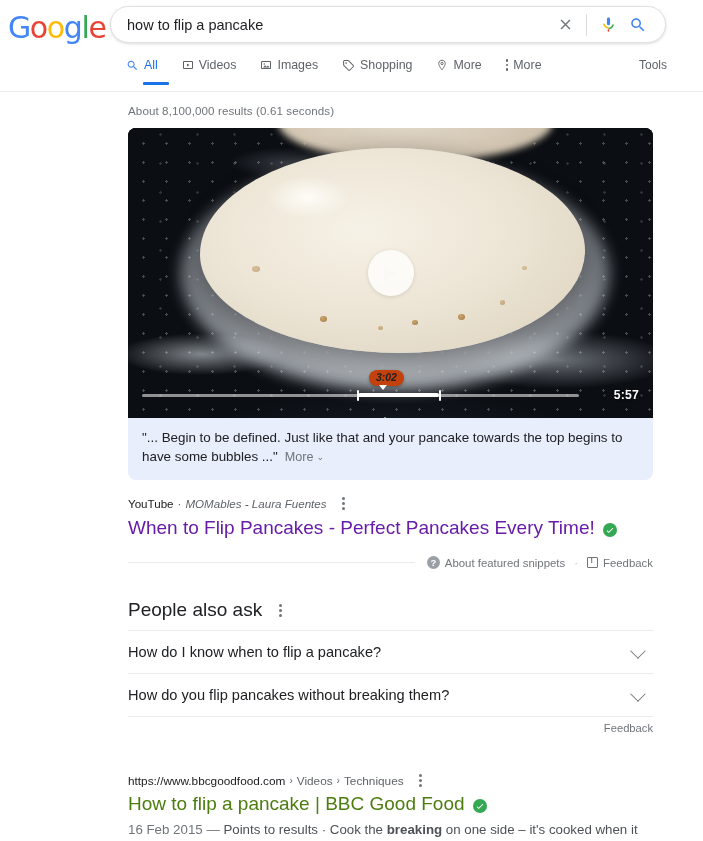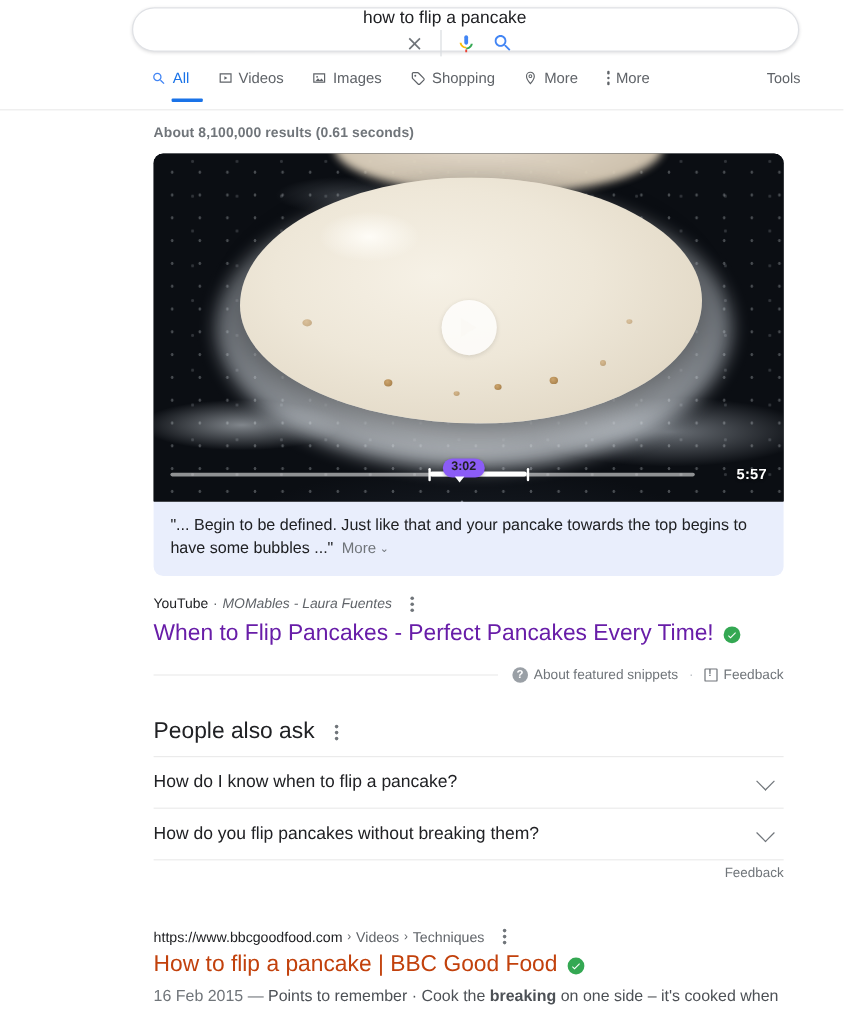--- a/index.html
+++ b/index.html
@@ -43,21 +43,20 @@
     left: 110px;
     top: 6px;
     width: 556px;
     height: 37px;
     border: 1px solid #dfe1e5;
     border-radius: 24px;
     box-shadow: 0 1px 3px rgba(32,33,36,0.16);
     background: #fff;
     display: flex;
     align-items: center;
-    flex-direction: column;
   }
   .search-input {
     flex: 1;
     border: none;
     outline: none;
     font-size: 14.5px;
     font-family: "Liberation Sans", sans-serif;
     color: #202124;
     padding: 0 0 0 16px;
     background: transparent;
@@ -110,21 +109,20 @@
     cursor: pointer;
   }
 
   
   .main { position: relative; padding-left: 128px; }
   .stats {
     font-size: 11.6px;
     color: #70757a;
     padding-top: 12px;
     letter-spacing: 0.1px;
-    font-weight: bold;
   }
 
   
   .video-card {
     width: 525px;
     margin-top: 11px;
     position: relative;
   }
   .video-frame {
     width: 525px;
@@ -243,29 +241,30 @@
     font-size: 12.2px;
     font-weight: 700;
     margin-left: 12px;
     letter-spacing: 0.2px;
     text-shadow: 0 1px 2px rgba(0,0,0,0.55);
     padding-left: 23px;
   }
   .time-bubble {
     position: absolute;
     left: 241px;
-    bottom: 20px;
-    background: #8b5cf6;
+    bottom: 32px;
+    background: #c2410c;
     color: #202124;
     font-size: 10.4px;
     font-weight: 700;
     padding: 2px 7px 3px;
     border-radius: 9px;
     box-shadow: 0 1px 3px rgba(0,0,0,0.3);
     z-index: 4;
+    font-style: italic;
   }
   .time-bubble::after {
     content: "";
     position: absolute;
     left: 10px; bottom: -4px;
     border-left: 4px solid transparent;
     border-right: 4px solid transparent;
     border-top: 5px solid #ffffff;
   }
   .snippet-pointer {
@@ -324,21 +323,21 @@
     background: #70757a; display: block;
   }
   .result-title {
     font-size: 19px;
     line-height: 25px;
     color: #681da8;
     cursor: pointer;
     display: inline;
     text-align: right;
   }
-  .result-title.blue { color: #c2410c; }
+  .result-title.blue { color: #4d7c0f; }
   .verified {
     display: inline-flex;
     align-items: center; justify-content: center;
     width: 14px; height: 14px;
     border-radius: 50%;
     background: #34a853;
     margin-left: 4px;
     transform: translateY(1px);
   }
   .verified svg { display: block; }
@@ -434,20 +433,23 @@
     margin-top: 4px;
   }
   .desc b { font-weight: 700; color: #4d5156; }
   .date-prefix { color: #70757a; }
 </style>
 </head>
 <body>
 
 <div class="header">
 
+  <div class="logo">
+    <span class="l1">G</span><span class="l2">o</span><span class="l3">o</span><span class="l4">g</span><span class="l5">l</span><span class="l6">e</span>
+  </div>
 
   <div class="searchbar">
     <input class="search-input" type="text" value="how to flip a pancake" style="">
     <div class="sb-icons">
       <button class="icon-btn" title="Clear">
         <svg width="17" height="17" viewBox="0 0 24 24">
             <path fill="#70757a" d="M19 6.41L17.59 5 12 10.59 6.41 5 5 6.41 10.59 12 5 17.59 6.41 19 12 13.41 17.59 19 19 17.59 13.41 12z"></path>
           </svg>
       </button>
       <div class="sb-divider"></div>
@@ -631,17 +633,17 @@
       <span class="result-title blue">How to flip a pancake | BBC Good Food</span>
       <span class="verified">
         <svg width="10" height="10" viewBox="0 0 24 24">
             <path fill="#ffffff" d="M9 16.2l-3.5-3.5L4 14.2 9 19.2 20 8.2l-1.5-1.5z"></path>
           </svg>
       </span>
     </div>
     <div class="desc">
       <span class="date-prefix">16 Feb 2015</span>
       <span class="date-prefix">—</span>
-      <span>Points to remember · Cook the </span><b>breaking</b><span> on one side – it's cooked when it comes away from the pan when you give it a shake. · Tip the </span>
+      <span>Points to results · Cook the </span><b>breaking</b><span> on one side – it's cooked when it comes away from the pan when you give it a shake. · Tip the </span>
     </div>
   </div>
 
 </div>
 
 </body></html>

